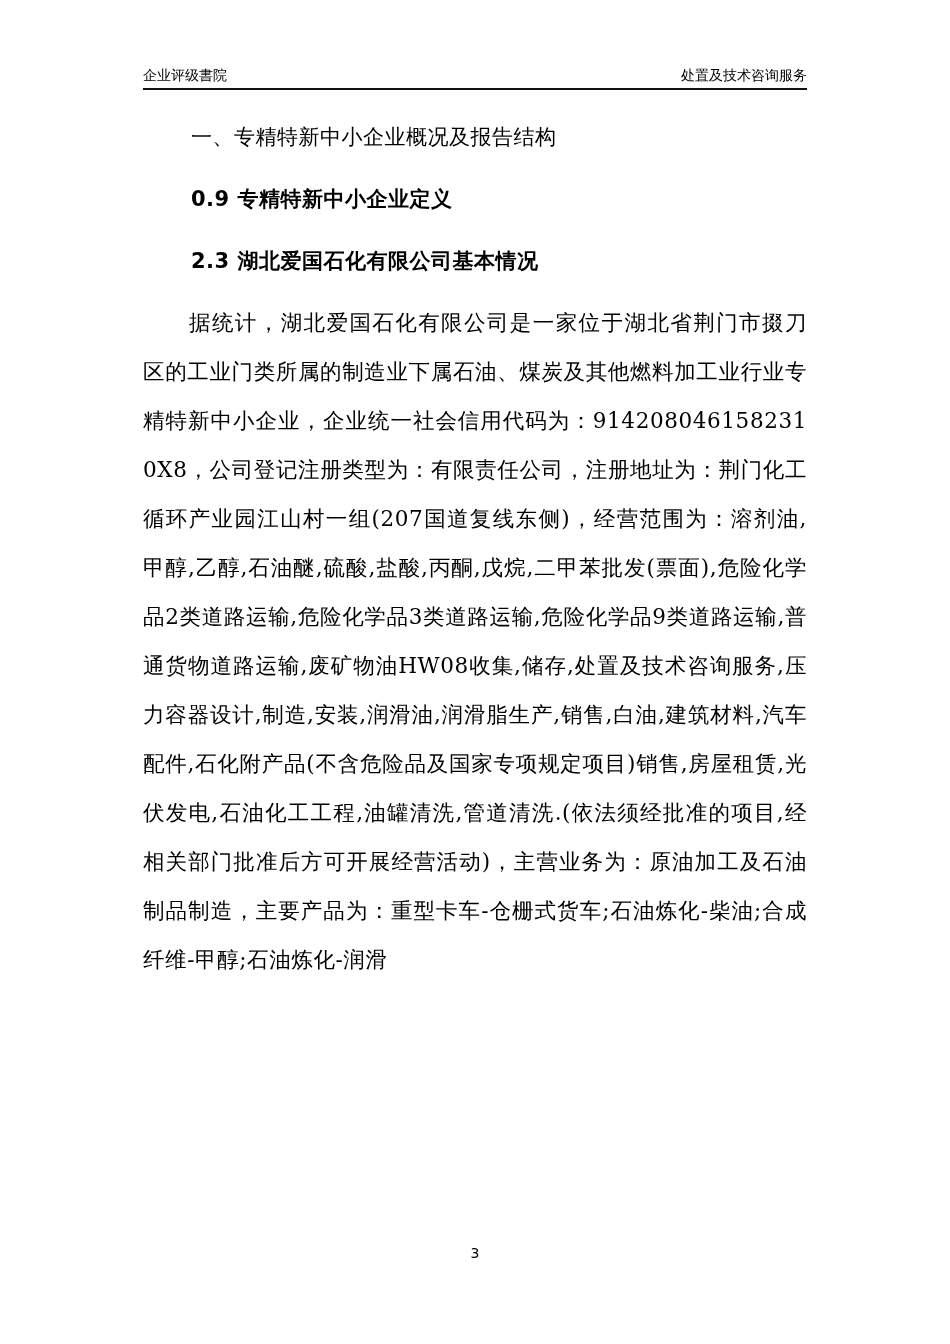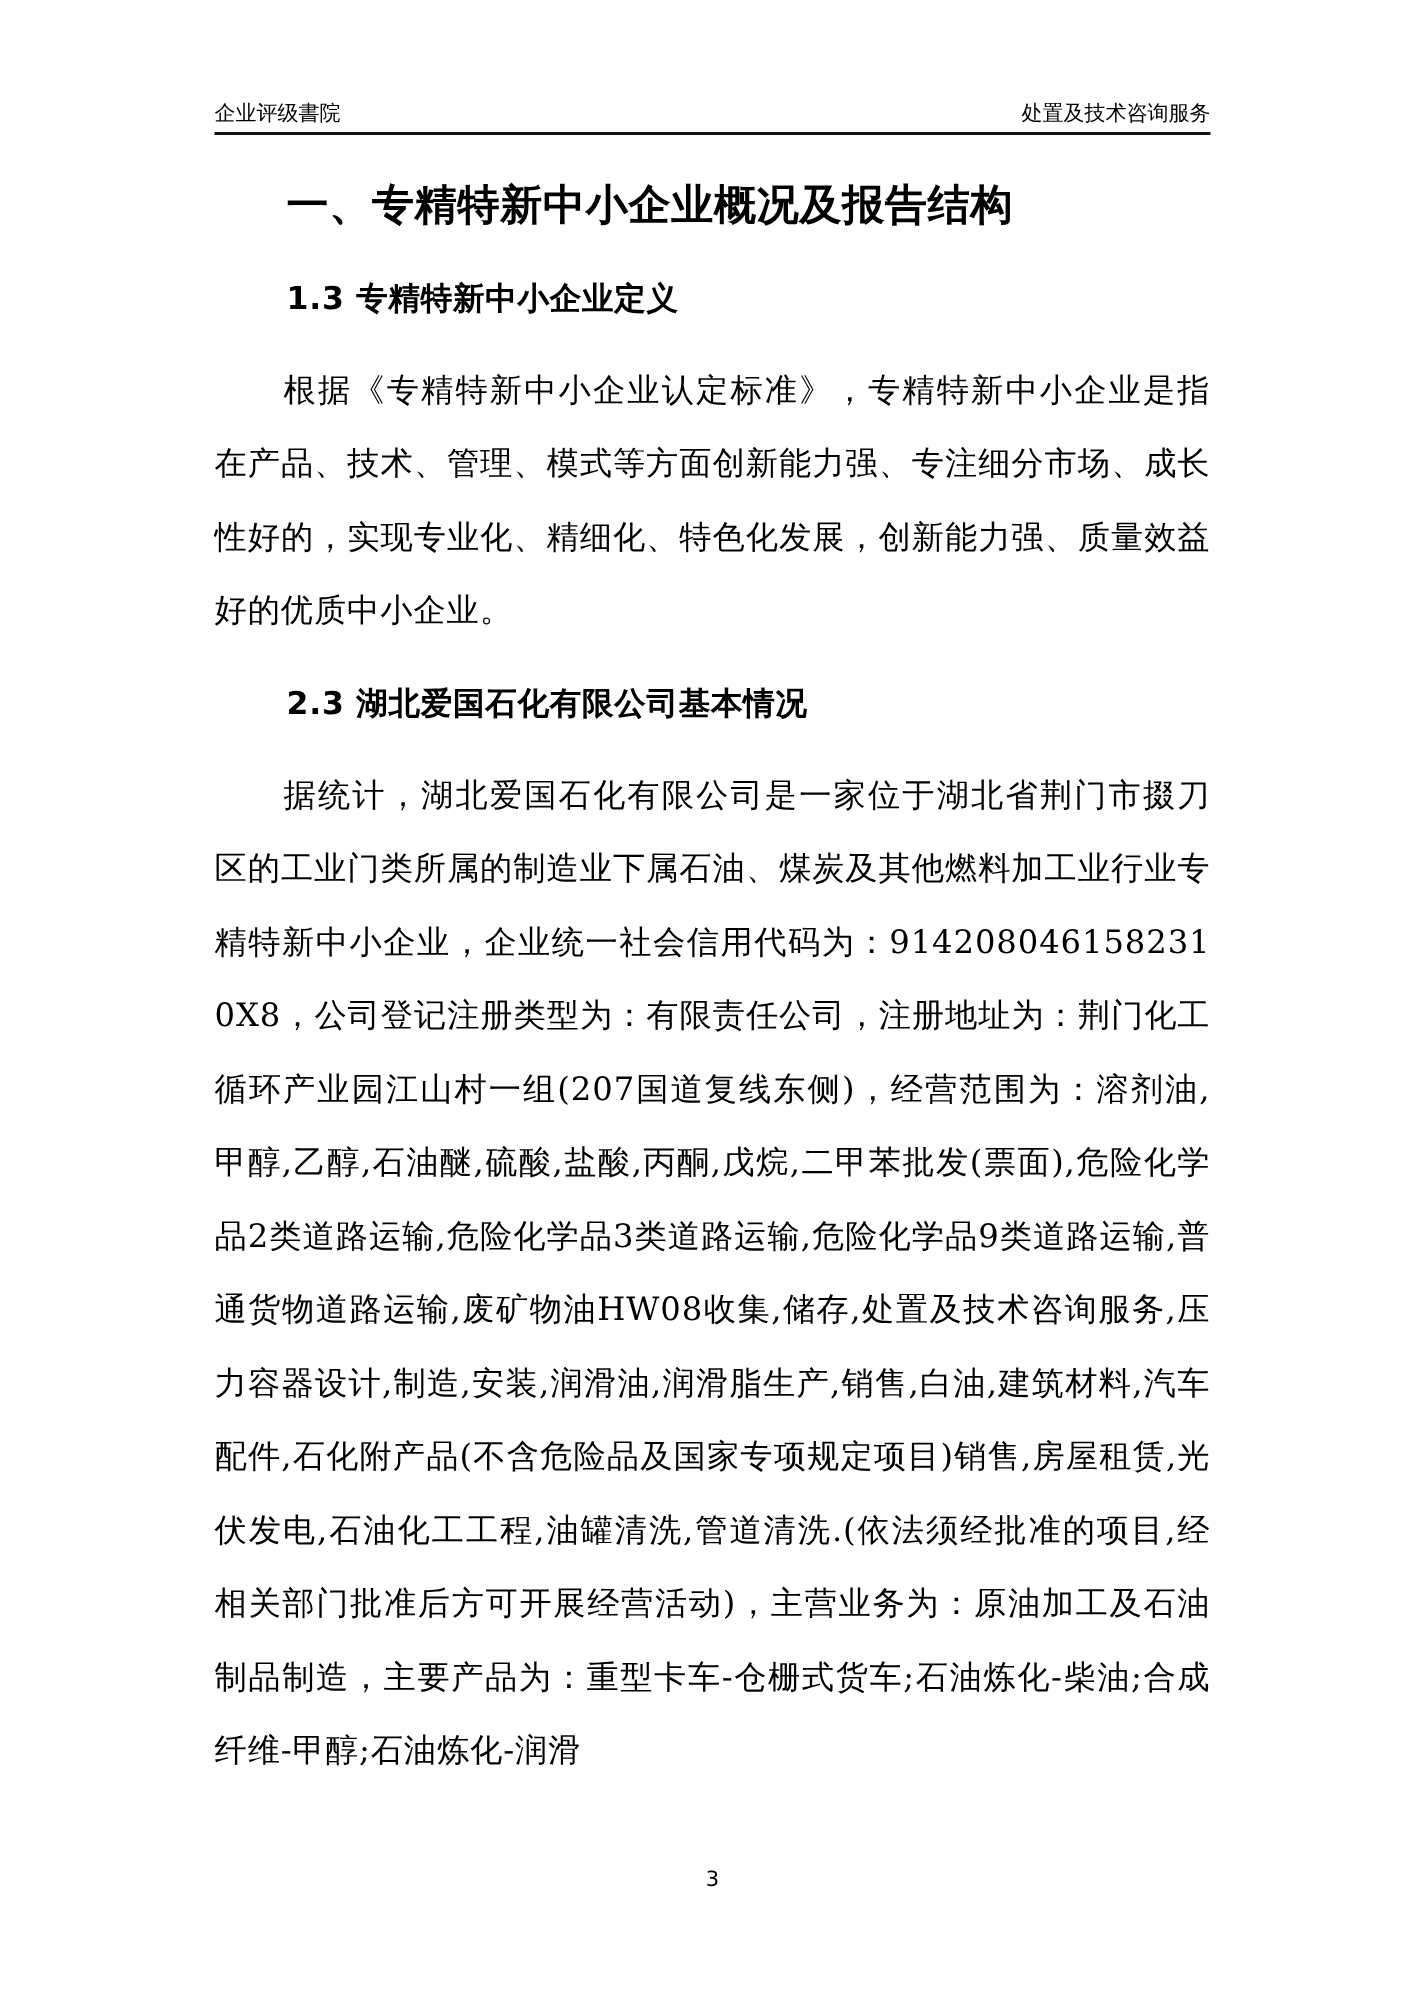--- a/index.html
+++ b/index.html
@@ -30,22 +30,22 @@
     .header .right { position: absolute; right: 0; top: 0; }
 
     .content {
       position: absolute;
       left: 143px;
       top: 112px;
       width: 664px;
     }
     .h1 {
       font-family: "DejaVu Sans", "Liberation Sans", sans-serif;
-      font-weight: bold;
-      font-size: 28px;
+      font-weight: normal;
+      font-size: 21px;
       line-height: 50px;
       margin: 0 0 0 48px;
       letter-spacing: 0.5px;
     }
     .h2 {
       font-family: "DejaVu Sans", "Liberation Sans", sans-serif;
       font-weight: bold;
       font-size: 21px;
       line-height: 50px;
       margin: 12px 0 0 48px;
@@ -76,20 +76,19 @@
 <body>
 
 <div class="header">
   <span class="left">企业评级書院</span>
   <span class="right">处置及技术咨询服务</span>
 </div>
 
 <div class="content">
   <div class="h1">一、专精特新中小企业概况及报告结构</div>
 
-  <div class="h2">1.3 专精特新中小企业定义</div>
-  <p class="para">根据《专精特新中小企业认定标准》，专精特新中小企业是指在产品、技术、管理、模式等方面创新能力强、专注细分市场、成长性好的，实现专业化、精细化、特色化发展，创新能力强、质量效益好的优质中小企业。</p>
+  <div class="h2">0.9 专精特新中小企业定义</div>
 
   <div class="h2">2.3 湖北爱国石化有限公司基本情况</div>
   <p class="para p2">据统计，湖北爱国石化有限公司是一家位于湖北省荆门市掇刀区的工业门类所属的制造业下属石油、煤炭及其他燃料加工业行业专精特新中小企业，企业统一社会信用代码为：914208046158231​0X8，公司登记注册类型为：有限责任公司，注册地址为：荆门化工循环产业园江山村一组(207国道复线东侧)，经营范围为：溶剂油,甲醇,乙醇,石油醚,硫酸,盐酸,丙酮,戊烷,二甲苯批发(票面),危险化学品2类道路运输,危险化学品3类道路运输,危险化学品9类道路运输,普通货物道路运输,废矿物油HW08收集,储存,处置及技术咨询服务,压力容器设计,制造,安装,润滑油,润滑脂生产,销售,白油,建筑材料,汽车配件,石化附产品(不含危险品及国家专项规定项目)销售,房屋租赁,光伏发电,石油化工工程,油罐清洗,管道清洗.(依法须经批准的项目,经相关部门批准后方可开展经营活动)，主营业务为：原油加工及石油制品制造，主要产品为：重型卡车-仓栅式货车;石油炼化-柴油;合成纤维-甲醇;石油炼化-润滑</p>
 </div>
 
 <div class="page-number">3</div>
 
 </body></html>

